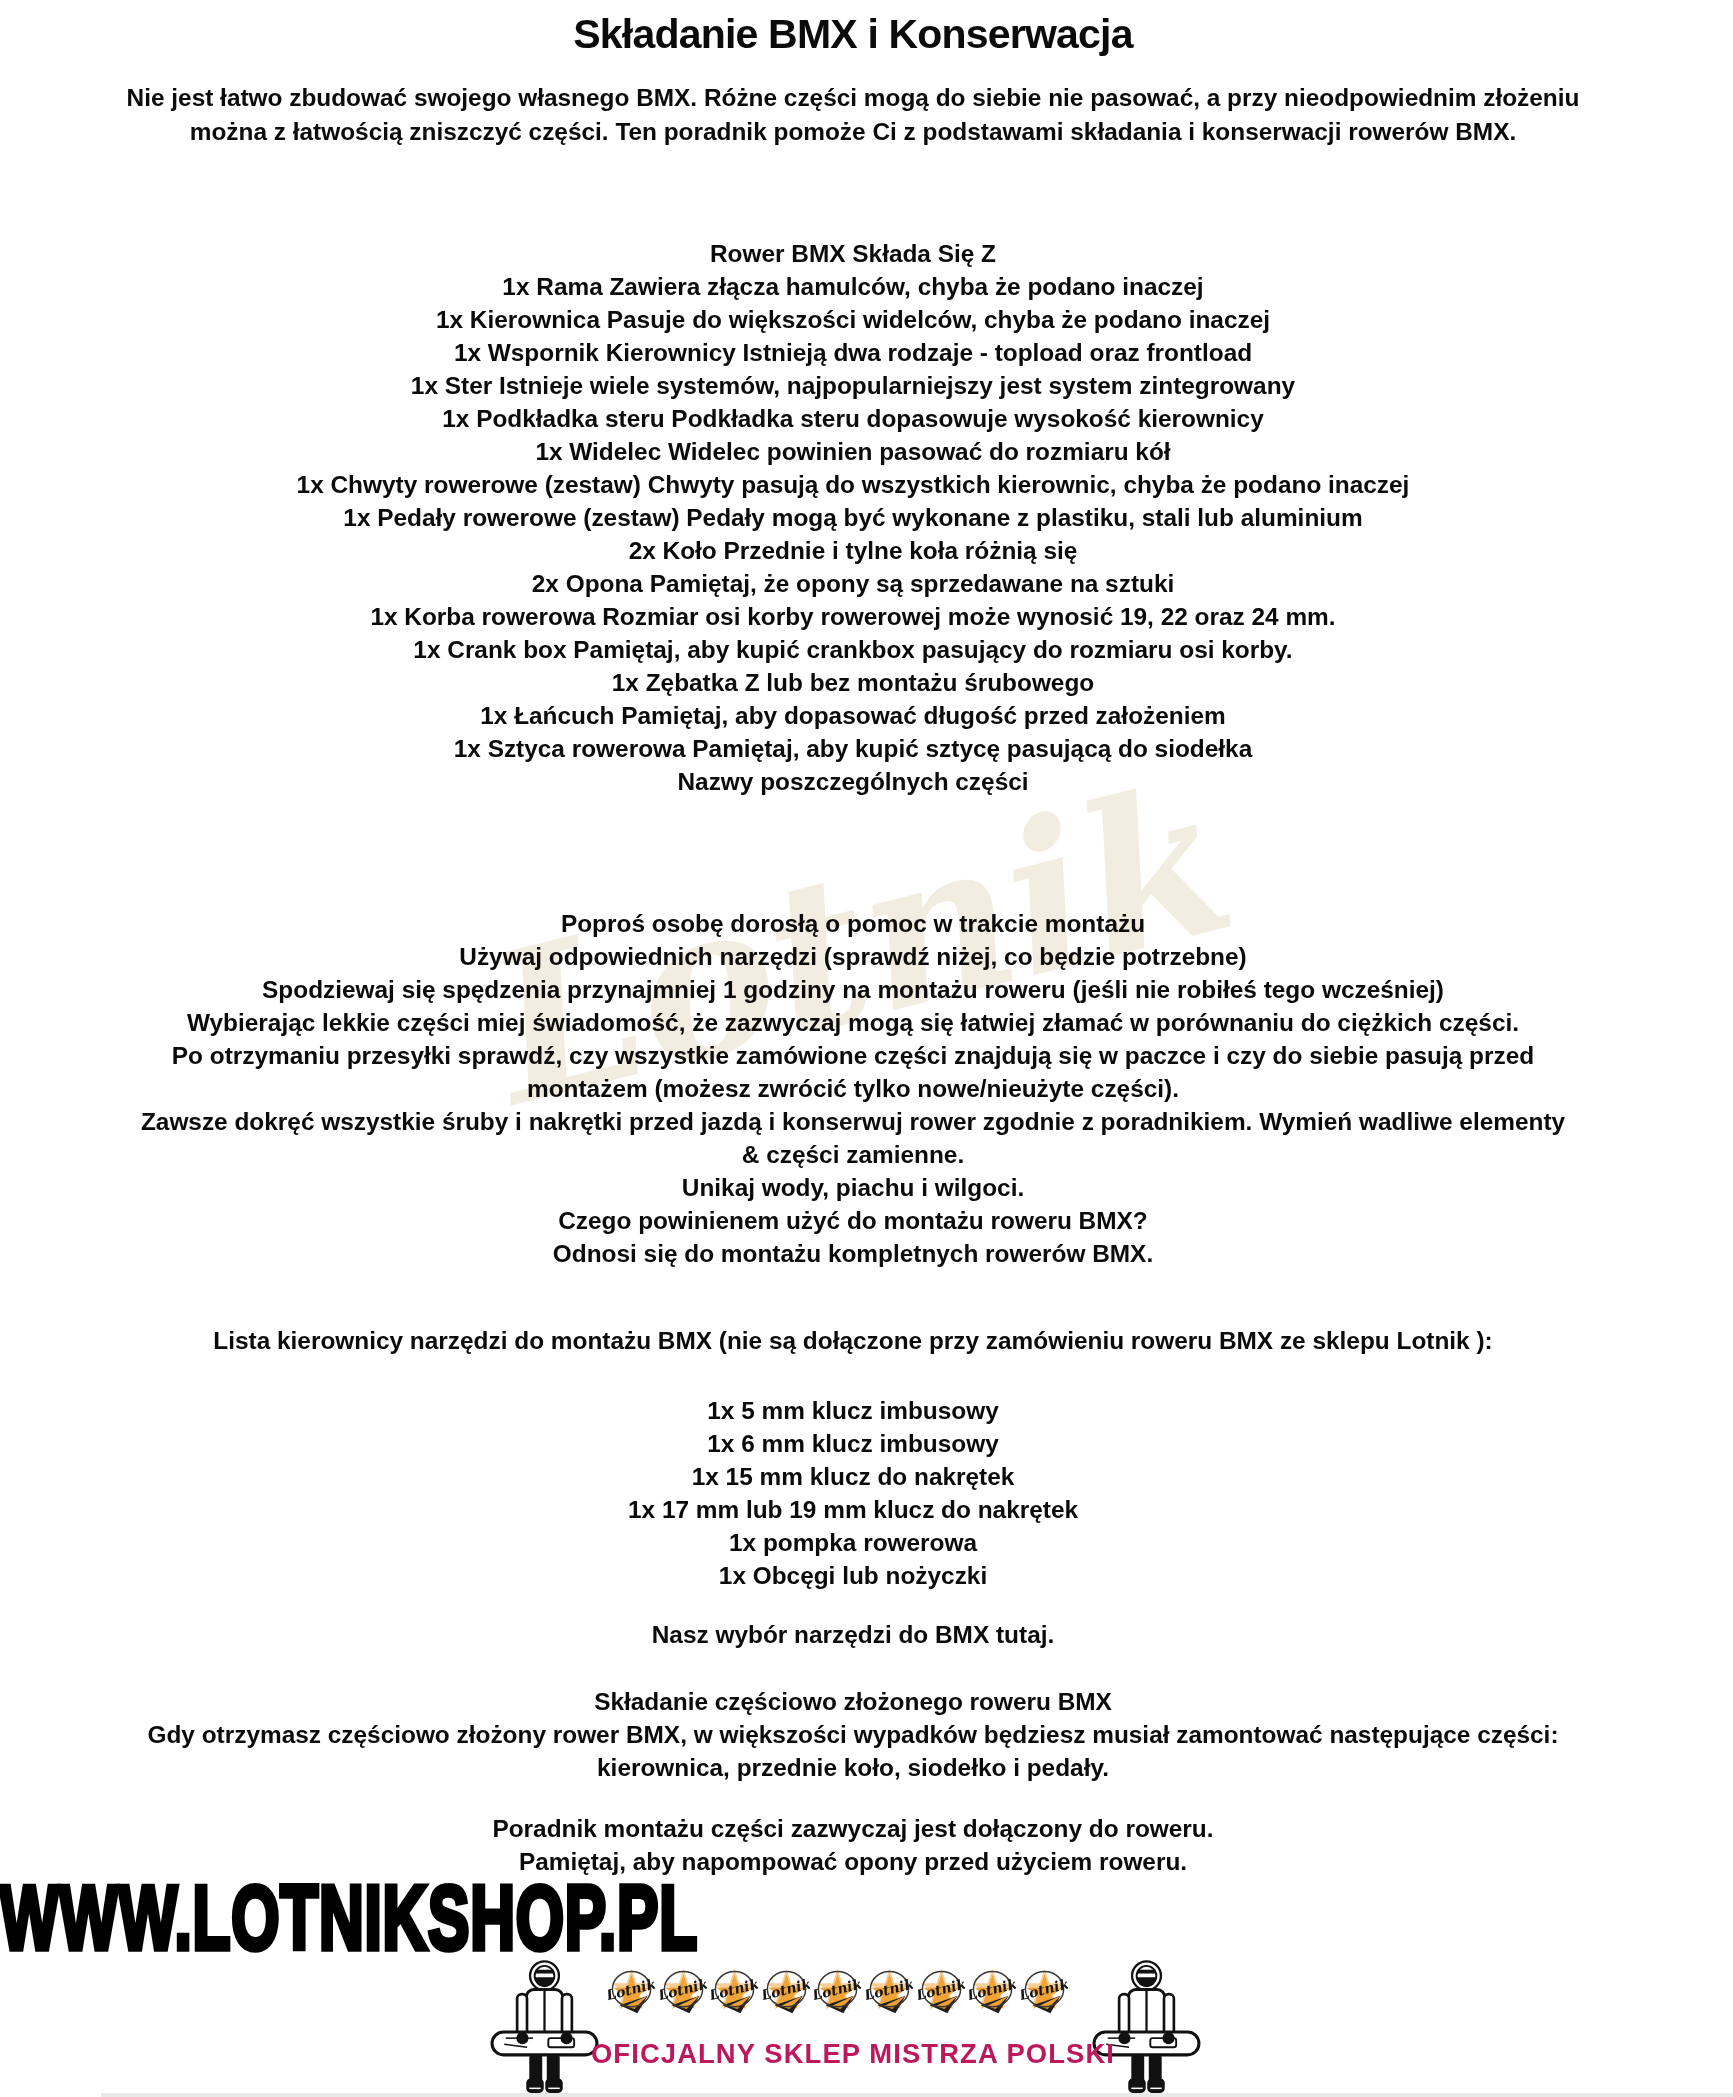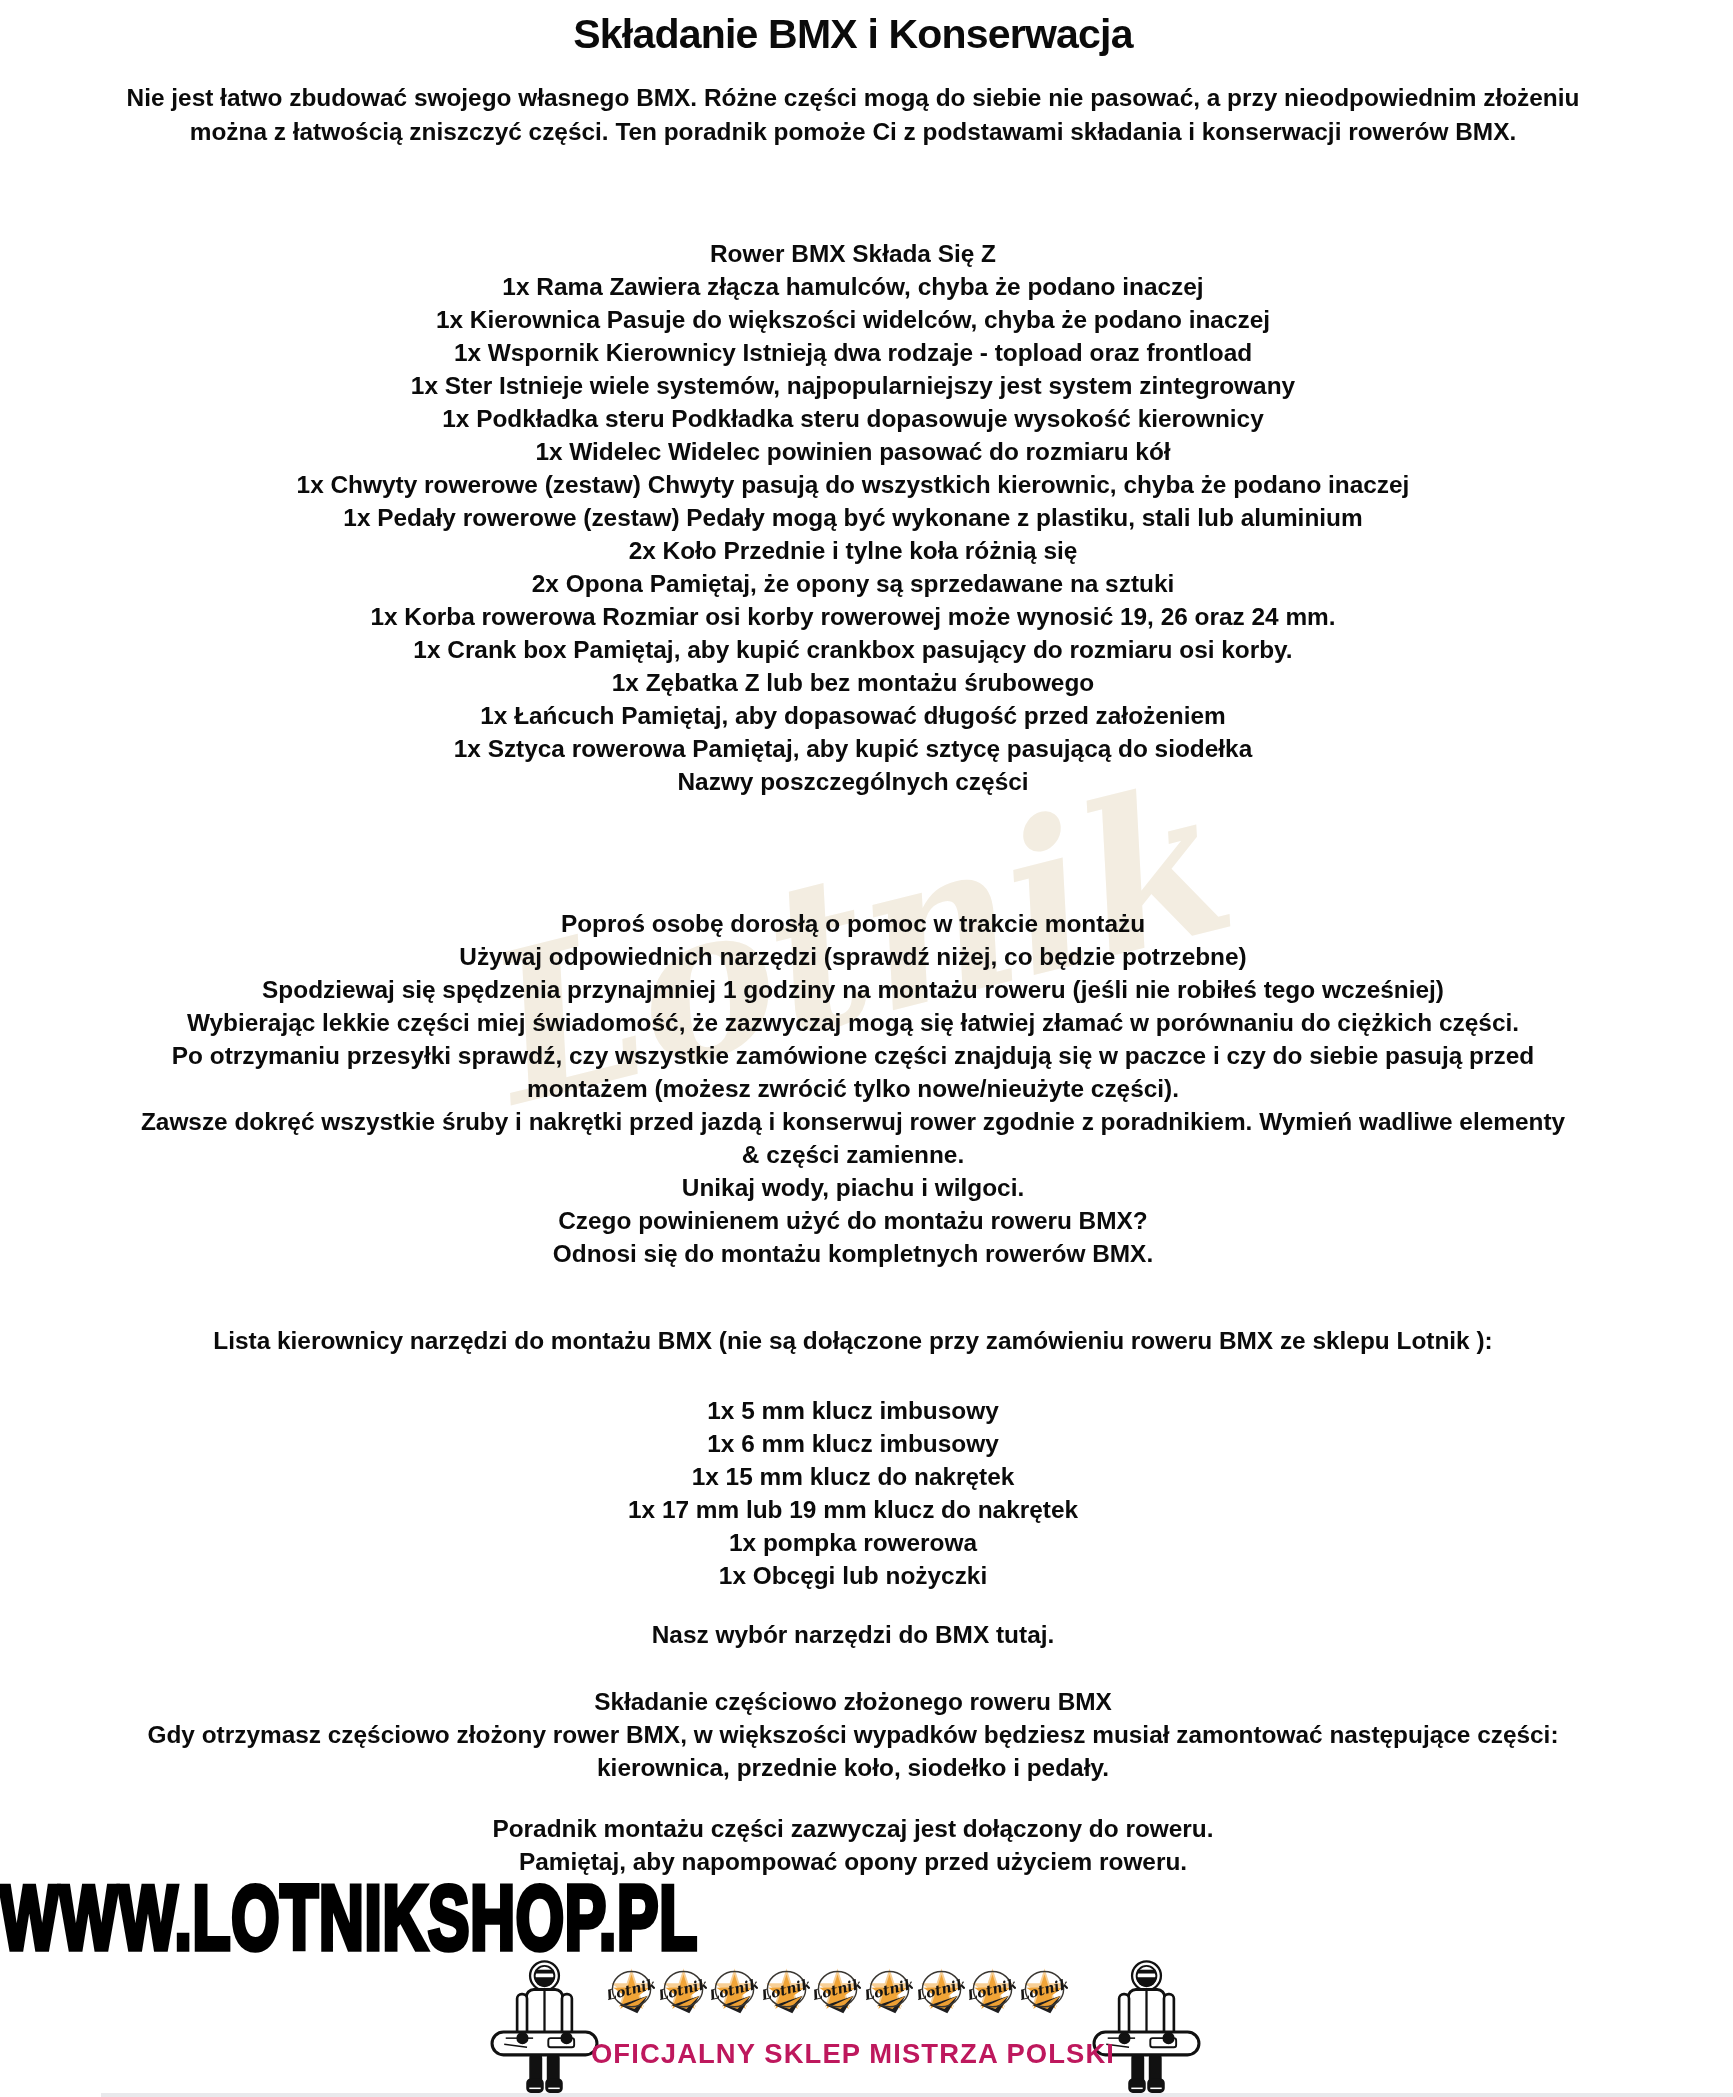--- a/index.html
+++ b/index.html
@@ -69,21 +69,21 @@
       <div class="line">1x Rama Zawiera złącza hamulców, chyba że podano inaczej</div>
       <div class="line">1x Kierownica Pasuje do większości widelców, chyba że podano inaczej</div>
       <div class="line">1x Wspornik Kierownicy Istnieją dwa rodzaje - topload oraz frontload</div>
       <div class="line">1x Ster Istnieje wiele systemów, najpopularniejszy jest system zintegrowany</div>
       <div class="line">1x Podkładka steru Podkładka steru dopasowuje wysokość kierownicy</div>
       <div class="line">1x Widelec Widelec powinien pasować do rozmiaru kół</div>
       <div class="line">1x Chwyty rowerowe (zestaw) Chwyty pasują do wszystkich kierownic, chyba że podano inaczej</div>
       <div class="line">1x Pedały rowerowe (zestaw) Pedały mogą być wykonane z plastiku, stali lub aluminium</div>
       <div class="line">2x Koło Przednie i tylne koła różnią się</div>
       <div class="line">2x Opona Pamiętaj, że opony są sprzedawane na sztuki</div>
-      <div class="line">1x Korba rowerowa Rozmiar osi korby rowerowej może wynosić 19, 26 oraz 24 mm.</div>
+      <div class="line">1x Korba rowerowa Rozmiar osi korby rowerowej może wynosić 19, 22 oraz 24 mm.</div>
       <div class="line">1x Crank box Pamiętaj, aby kupić crankbox pasujący do rozmiaru osi korby.</div>
       <div class="line">1x Zębatka Z lub bez montażu śrubowego</div>
       <div class="line">1x Łańcuch Pamiętaj, aby dopasować długość przed założeniem</div>
       <div class="line">1x Sztyca rowerowa Pamiętaj, aby kupić sztycę pasującą do siodełka</div>
       <div class="line">Nazwy poszczególnych części</div>
     </div>
 </div>
 
 <div class="col tips">
   <div>

